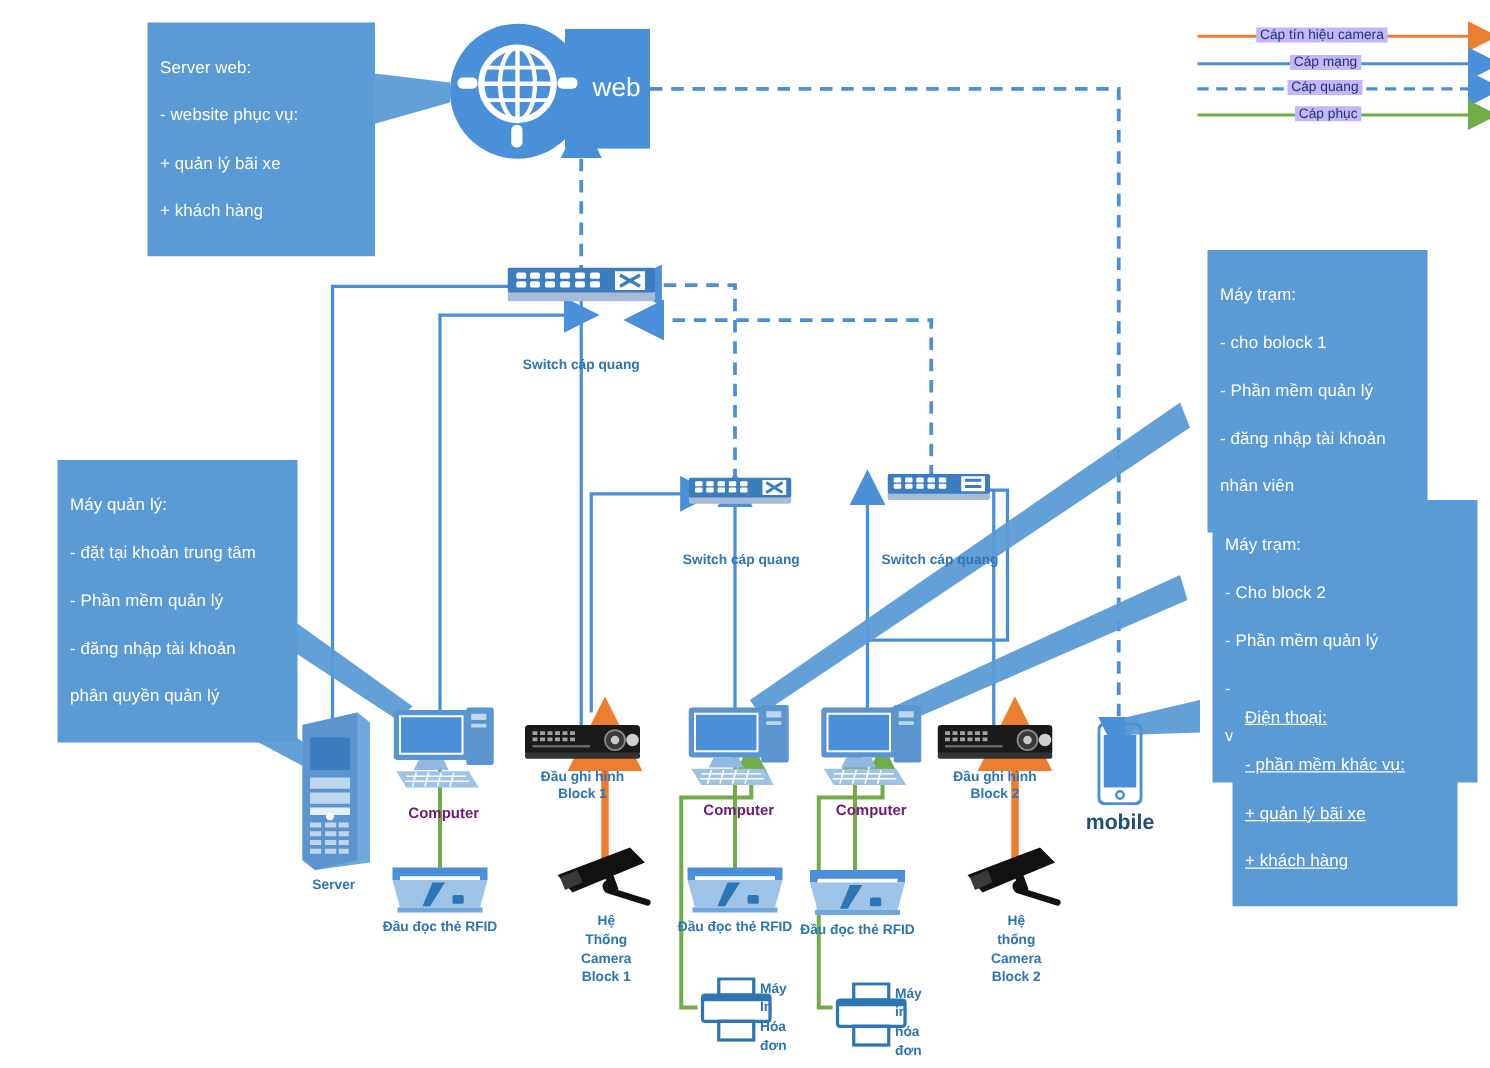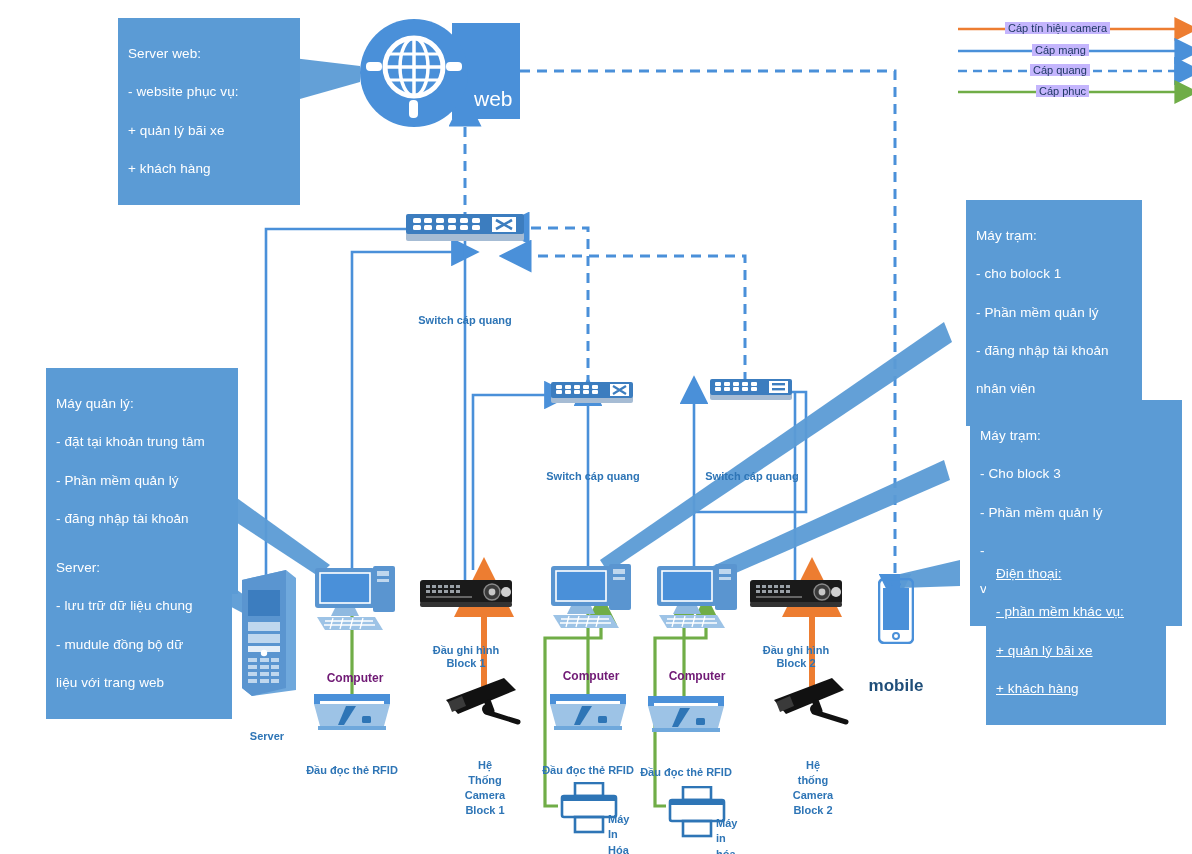--- a/index.html
+++ b/index.html
@@ -10,21 +10,21 @@
 
   
   .callout{position:absolute;background:#5B9BD5;color:#ffffff;
            box-sizing:border-box;padding:7px 9px 8px 10px;
            font-size:13.5px;line-height:1.42;white-space:pre-line;
            letter-spacing:.1px;margin-left:28px;}
   .callout .ln{display:block;}
 
   
   .lbl{position:absolute;color:#2E75B6;font-size:11px;text-align:center;
-       line-height:1.2;font-weight:bold;margin-top:28px;}
+       line-height:1.2;font-weight:bold;}
   .lbl.dark{color:#701a75;}
   .lbl.big{font-size:17px;color:#1F4E79;font-weight:bold;}
   .lbl.web{position:absolute;color:#ffffff;font-size:21px;font-weight:normal;}
 
   
   .legtext{position:absolute;font-size:11px;color:#1F3864;
            background:#c4b5fd;padding:0 3px;white-space:nowrap;}
 
   .node{position:absolute;}
 </style>
@@ -120,38 +120,32 @@
 </div>
 
 <div class="callout" style="left:18px;top:368px;width:192px;">
   <span class="ln">Máy quản lý:</span>
   <span class="ln">- đặt tại khoản trung tâm</span>
   <span class="ln">- Phần mềm quản lý</span>
   <span class="ln">- đăng nhập tài khoản</span>
   <span class="ln">phân quyền quản lý</span>
 </div>
 
-<div class="callout" style="left:18px;top:532px;width:186px;">
-  <span class="ln">Server:</span>
-  <span class="ln">- lưu trữ dữ liệu chung</span>
-  <span class="ln">- mudule đồng bộ dữ</span>
-  <span class="ln">liệu với trang web</span>
-</div>
 
 <div class="callout" style="left:938px;top:200px;width:176px;">
   <span class="ln">Máy trạm:</span>
   <span class="ln">- cho bolock 1</span>
   <span class="ln">- Phần mềm quản lý</span>
   <span class="ln">- đăng nhập tài khoản</span>
   <span class="ln">nhân viên</span>
 </div>
 
 <div class="callout" style="left:942px;top:400px;width:212px;">
   <span class="ln">Máy trạm:</span>
-  <span class="ln">- Cho block 3</span>
+  <span class="ln">- Cho block 2</span>
   <span class="ln">- Phần mềm quản lý</span>
   <span class="ln">- đăng nhập tài khoản nhân</span>
   <span class="ln">viên</span>
 </div>
 
 <div class="callout" style="left:958px;top:538px;width:180px;text-decoration:underline;">
   <span class="ln">Điện thoại:</span>
   <span class="ln">- phần mềm khác vụ:</span>
   <span class="ln">+ quản lý bãi xe</span>
   <span class="ln">+ khách hàng</span>

